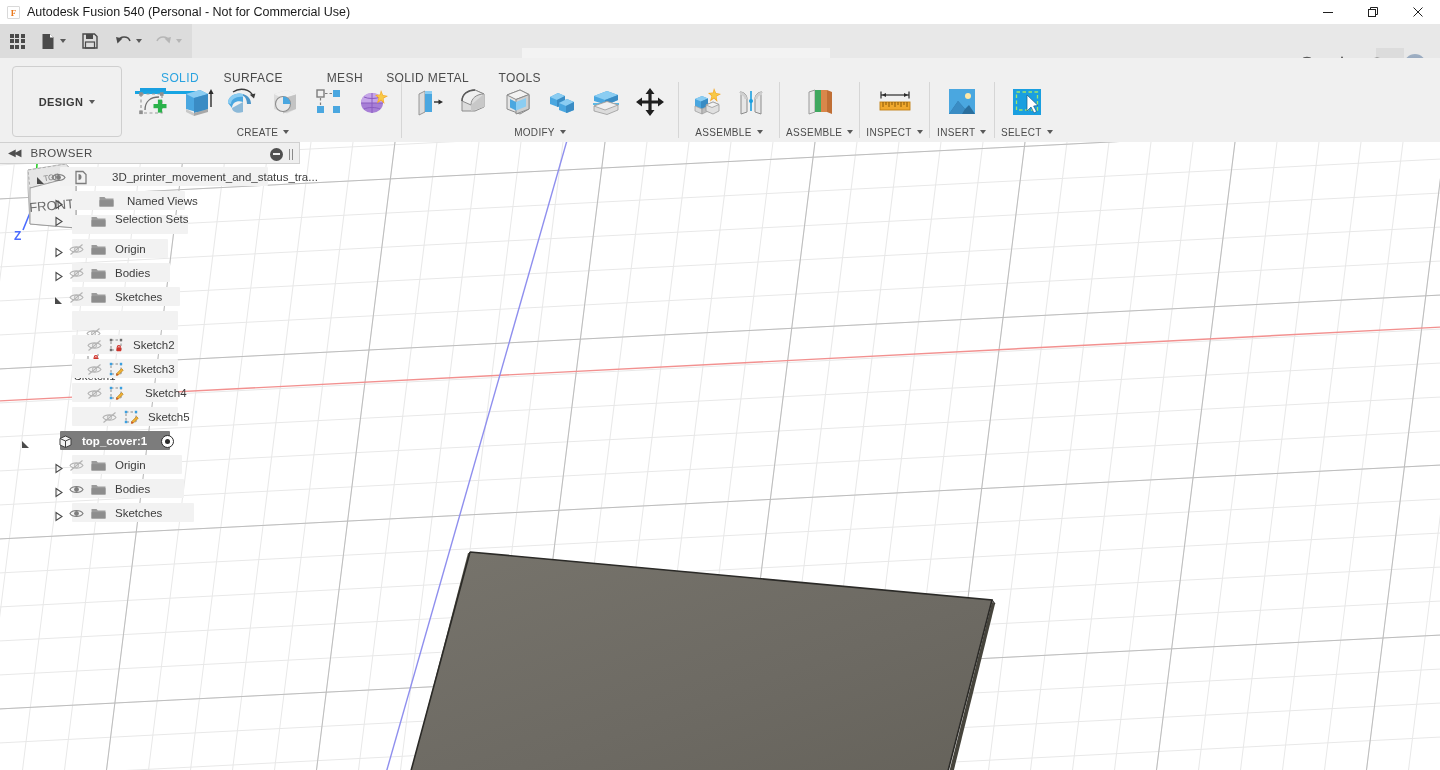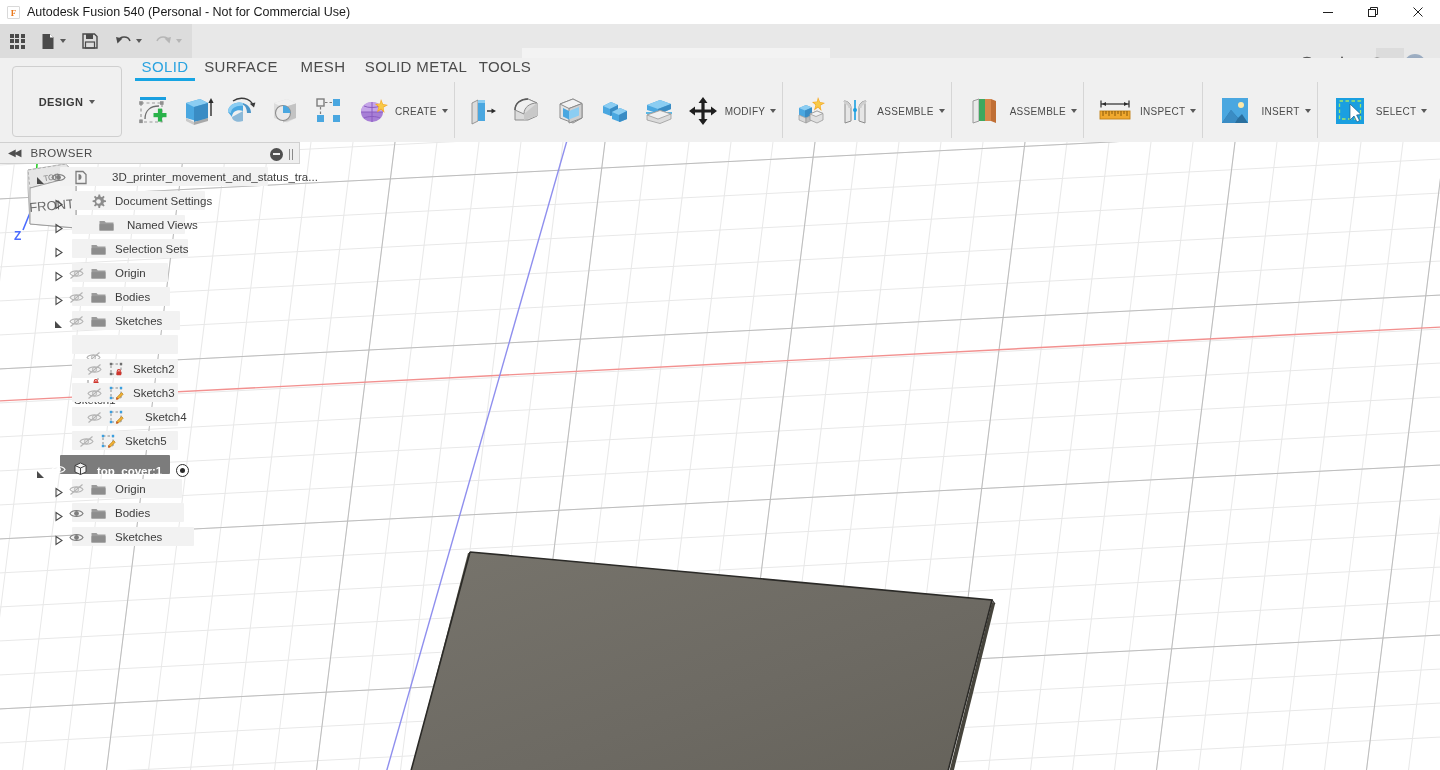--- a/index.html
+++ b/index.html
@@ -95,30 +95,30 @@
   .design-btn{
     position:absolute;left:12px;top:8px;width:108px;height:69px;
     border:1px solid #cfcfcf;border-radius:4px;background:#f0f0f0;
     display:flex;align-items:center;justify-content:center;
   }
   .design-btn-inner{display:flex;align-items:center;}
   .design-label{font-size:11px;font-weight:bold;color:#3a3a3a;letter-spacing:.4px;}
 
   .tabs{position:absolute;left:131px;top:0;height:20px;display:flex;}
   .tab{
-    height:20px;display:flex;align-items:flex-start;justify-content:center;
-    font-size:15px;letter-spacing:.4px;color:#4b4b4b;padding-top:0;position:relative;
+    height:20px;display:flex;align-items:flex-start;justify-content:flex-end;
+    font-size:12px;letter-spacing:.4px;color:#4b4b4b;padding-top:13px;position:relative;
   }
   .tab.active{color:#2aa3e0;}
   .tab .underline{
     position:absolute;left:4px;right:4px;bottom:-3px;height:3px;background:#17a5e3;
   }
 
   .groups{position:absolute;left:131px;top:22px;height:62px;display:flex;align-items:flex-start;}
-  .grp{height:62px;display:flex;flex-direction:row;align-items:center;position:relative;}
+  .grp{height:62px;display:flex;flex-direction:column;align-items:center;position:relative;}
   .grp-icons{height:44px;display:flex;align-items:center;}
   .grp-title{
     height:16px;display:flex;align-items:center;justify-content:center;
     font-size:10px;color:#4b4b4b;letter-spacing:.3px;
   }
   .grp-sep{width:1px;height:56px;background:#d6d6d6;margin:2px 6px 0 6px;}
   .tool{width:44px;height:44px;display:flex;align-items:center;justify-content:center;}
   .tool svg{display:block;}
 
   
@@ -744,50 +744,36 @@
                 <circle cx="7.5" cy="7.5" r="2.4" fill="#7d7d7d"></circle>
               </svg></span>
             <span class="nodeico"><svg width="17" height="17" viewBox="0 0 17 17">
                 <path d="M4 2.5 L11 2.5 L14 5.5 L14 14.5 L4 14.5 Z" fill="none" stroke="#7d7d7d" stroke-width="1.3"></path>
                 <path d="M6.5 5 A3 3 0 0 1 6.5 11 L6.5 5 Z" fill="#7d7d7d"></path>
               </svg></span>
             <span class="label" style="margin-left: 17px;">3D_printer_movement_and_status_tra...</span>
           </div>
         </div>
         <div class="row">
-          <div class="row-bg" style="left: 72px; width: 133px;"></div>
-          <div style="position: absolute; left: 54px; top: 0px; height: 24px; display: flex; align-items: center; gap: 6px;">
-            <span class="arrow"><svg width="9" height="11" viewBox="0 0 9 11">
-                <polygon points="2,1.5 8,5.5 2,9.5" fill="none" stroke="#4a4a4a" stroke-width="1.1"></polygon>
-              </svg></span>
-            <span class="eye"></span>
-            <span class="nodeico"><svg width="17" height="17" viewBox="0 0 17 17">
-                <path d="M8.5 1.5 l1.6 0 .35 2.1 1.35.56 1.7-1.3 1.14 1.14-1.3 1.7.56 1.35 2.1.35 0 1.6-2.1.35-.56 1.35 1.3 1.7-1.14 1.14-1.7-1.3-1.35.56-.35 2.1-1.6 0-.35-2.1-1.35-.56-1.7 1.3-1.14-1.14 1.3-1.7-.56-1.35-2.1-.35 0-1.6 2.1-.35.56-1.35-1.3-1.7 1.14-1.14 1.7 1.3 1.35-.56z" fill="#8c8c8c"></path>
-                <circle cx="8.5" cy="8.5" r="2.3" fill="#f2f2f2"></circle>
-              </svg></span>
-            <span class="label" style="margin-left: 2px;">Document Settings</span>
-          </div>
-        </div>
-        <div class="row">
           <div class="row-bg" style="left: 72px; width: 113px;"></div>
           <div style="position: absolute; left: 54px; top: 0px; height: 24px; display: flex; align-items: center; gap: 10px;">
             <span class="arrow"><svg width="9" height="11" viewBox="0 0 9 11">
                 <polygon points="2,1.5 8,5.5 2,9.5" fill="none" stroke="#4a4a4a" stroke-width="1.1"></polygon>
               </svg></span>
             <span class="eye"></span>
             <span class="nodeico"><svg width="17" height="17" viewBox="0 0 17 17">
                 <path d="M1.5 4 L6.5 4 L7.8 5.6 L15.5 5.6 L15.5 13.5 L1.5 13.5 Z" fill="#9b9b9b"></path>
                 <rect x="1.5" y="7.2" width="14" height="6.3" fill="#8d8d8d"></rect>
               </svg></span>
             <span class="label" style="margin-left: 2px;">Named Views</span>
           </div>
         </div>
         <div class="row">
           <div class="row-bg" style="left: 72px; width: 116px;"></div>
-          <div style="position: absolute; left: 54px; top: 0px; height: 24px; display: flex; align-items: center; gap: 6px;">
+          <div style="position: absolute; left: 54px; top: 0px; height: 24px; display: flex; gap: 6px;">
             <span class="arrow"><svg width="9" height="11" viewBox="0 0 9 11">
                 <polygon points="2,1.5 8,5.5 2,9.5" fill="none" stroke="#4a4a4a" stroke-width="1.1"></polygon>
               </svg></span>
             <span class="eye"></span>
             <span class="nodeico"><svg width="17" height="17" viewBox="0 0 17 17">
                 <path d="M1.5 4 L6.5 4 L7.8 5.6 L15.5 5.6 L15.5 13.5 L1.5 13.5 Z" fill="#9b9b9b"></path>
                 <rect x="1.5" y="7.2" width="14" height="6.3" fill="#8d8d8d"></rect>
               </svg></span>
             <span class="label" style="margin-left: 2px;">Selection Sets</span>
           </div>
@@ -921,41 +907,41 @@
                 <rect x="11.8" y="1.8" width="2.4" height="2.4" fill="#3b9fe0"></rect>
                 <rect x="1.8" y="11.8" width="2.4" height="2.4" fill="#3b9fe0"></rect>
                 <path d="M13.6 7.6 L15.2 9.2 L10.4 14 L8.4 14.4 L8.8 12.4 Z" fill="#f2b134" stroke="#b5801a" stroke-width="0.7"></path>
                 <polygon points="8.8,12.4 8.4,14.4 10.4,14" fill="#d0342c"></polygon>
               </svg></span>
             <span class="label" style="margin-left: 14px;">Sketch4</span>
           </div>
         </div>
         <div class="row">
           <div class="row-bg" style="left: 72px; width: 106px;"></div>
-          <div style="position: absolute; left: 64px; top: 0px; height: 24px; display: flex; align-items: center; gap: 6px;">
+          <div style="position: absolute; left: 87px; top: 0px; height: 24px; display: flex; align-items: center; gap: 6px;">
             <span class="arrow"></span>
             <span class="eye"><svg width="15" height="15" viewBox="0 0 15 15">
                 <path d="M1 7.5 C3.5 4, 11.5 4, 14 7.5 C11.5 11, 3.5 11, 1 7.5 Z" fill="none" stroke="#b4b4b4" stroke-width="1.1"></path>
                 <circle cx="7.5" cy="7.5" r="2.1" fill="none" stroke="#b4b4b4" stroke-width="1"></circle>
                 <line x1="1.5" y1="12.5" x2="13.5" y2="2.5" stroke="#b4b4b4" stroke-width="1.2"></line>
               </svg></span>
             <span class="nodeico"><svg width="17" height="17" viewBox="0 0 17 17">
                 <rect x="3" y="3" width="10" height="10" fill="none" stroke="#8c8c8c" stroke-width="1" stroke-dasharray="2.5 2"></rect>
                 <rect x="1.8" y="1.8" width="2.4" height="2.4" fill="#3b9fe0"></rect>
                 <rect x="11.8" y="1.8" width="2.4" height="2.4" fill="#3b9fe0"></rect>
                 <rect x="1.8" y="11.8" width="2.4" height="2.4" fill="#3b9fe0"></rect>
                 <path d="M13.6 7.6 L15.2 9.2 L10.4 14 L8.4 14.4 L8.8 12.4 Z" fill="#f2b134" stroke="#b5801a" stroke-width="0.7"></path>
                 <polygon points="8.8,12.4 8.4,14.4 10.4,14" fill="#d0342c"></polygon>
               </svg></span>
             <span class="label" style="margin-left: 2px;">Sketch5</span>
           </div>
         </div>
         <div class="row sel">
           <div class="row-bg" style="left: 60px; width: 110px;"></div>
-          <div style="position: absolute; left: 36px; top: 0px; height: 24px; display: flex; align-items: flex-end; gap: 6px;">
+          <div style="position: absolute; left: 21px; top: 0px; height: 24px; display: flex; align-items: center; gap: 6px;">
             <span class="arrow"><svg width="9" height="11" viewBox="0 0 9 11">
                 <polygon points="1,2 8,9 1,9" fill="#4a4a4a"></polygon>
               </svg></span>
             <span class="eye"><svg width="15" height="15" viewBox="0 0 15 15">
                 <path d="M1 7.5 C3.5 3.5, 11.5 3.5, 14 7.5 C11.5 11.5, 3.5 11.5, 1 7.5 Z" fill="none" stroke="#ffffff" stroke-width="1.2"></path>
                 <circle cx="7.5" cy="7.5" r="2.4" fill="#ffffff"></circle>
               </svg></span>
             <span class="nodeico"><svg width="17" height="17" viewBox="0 0 17 17">
                 <polygon points="3,5.5 8.5,3 14,5.5 14,12 8.5,14.5 3,12" fill="#f3f3f3" stroke="#3f3f3f" stroke-width="1"></polygon>
                 <polyline points="3,5.5 8.5,8 14,5.5" fill="none" stroke="#3f3f3f" stroke-width="1"></polyline>

